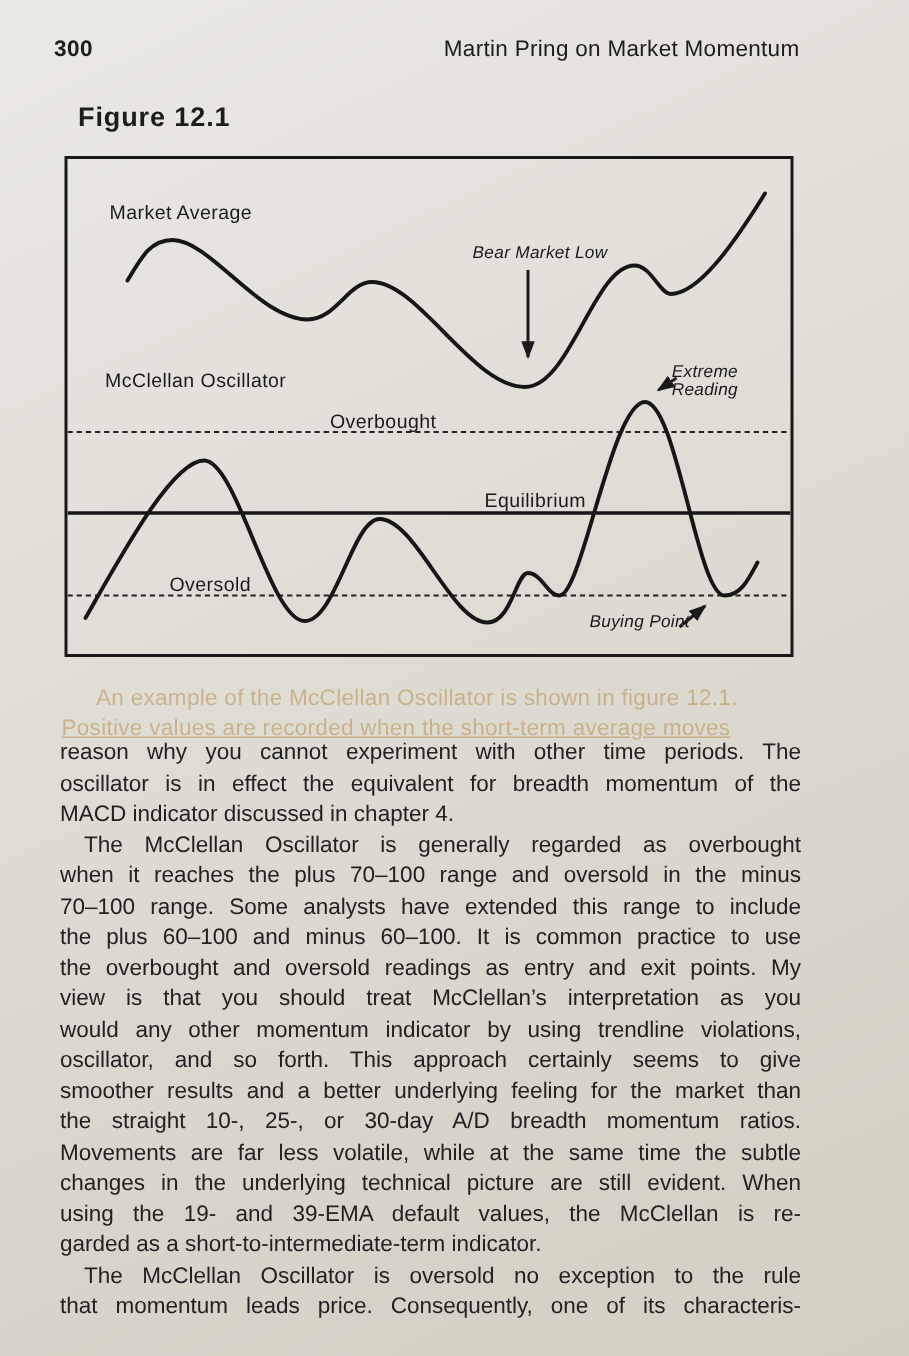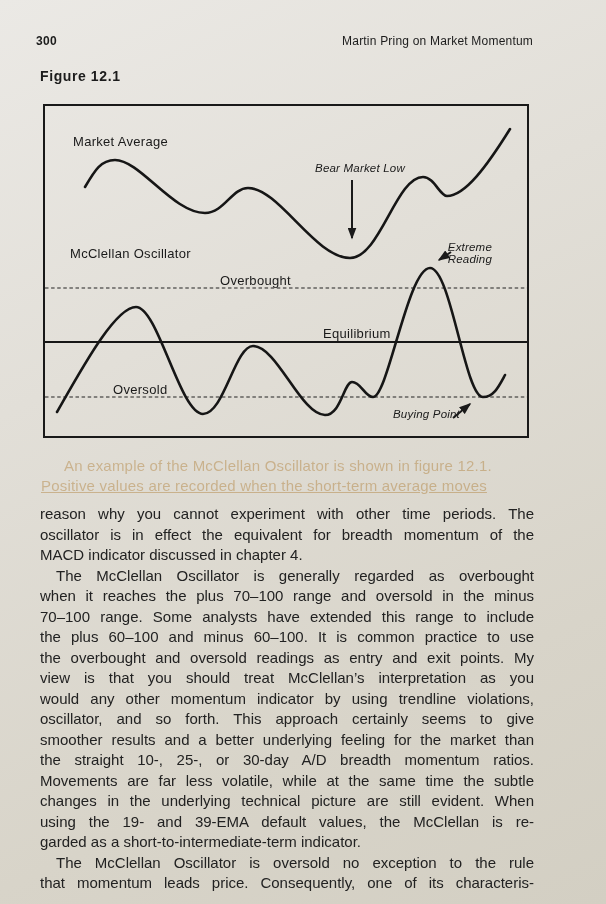--- a/index.html
+++ b/index.html
@@ -5,46 +5,46 @@
   html,body{margin:0;padding:0;}
   body{
     width:606px;height:904px;overflow:hidden;
     font-family:"Liberation Sans",sans-serif;
     background:linear-gradient(155deg,#ebe9e5 0%,#e2dfd8 35%,#d8d4c9 75%,#d3cfc3 100%);
     color:var(--ink,#1c1c1c);
     position:relative;
   }
   .page{position:absolute;inset:0;}
   
-  .header{position:absolute;top:34px;left:36px;right:73px;height:18px;font-size:12px;}
+  .header{position:absolute;top:24px;left:36px;right:73px;height:18px;font-size:15px;}
   .page-number{position:absolute;left:0;top:0;font-weight:bold;letter-spacing:.3px;}
   .running-title{position:absolute;right:0;top:0;letter-spacing:.2px;padding-left:34px;}
   
-  .figure-caption{position:absolute;left:40px;top:68px;font-size:14px;font-weight:bold;letter-spacing:.6px;}
+  .figure-caption{position:absolute;left:52px;top:68px;font-size:18px;font-weight:bold;letter-spacing:.6px;}
   .figure-box{
     position:absolute;left:43px;top:104px;width:482px;height:330px;
     border:2px solid #191919;
   }
   .fig-svg{position:absolute;inset:0;width:482px;height:330px;}
   .fig-svg text{fill:#1a1a1a;font-family:"Liberation Sans",sans-serif;font-size:13px;letter-spacing:.3px;}
   .fig-svg text.it{font-style:italic;font-size:11.5px;letter-spacing:.2px;}
   .curve{fill:none;stroke:#161616;stroke-width:2.6;stroke-linecap:round;}
   .lvl-dash{stroke:#222;stroke-width:1.2;stroke-dasharray:3.5 2.6;}
   .lvl-solid{stroke:#161616;stroke-width:2.2;}
   .arrow{stroke:#1a1a1a;stroke-width:2;}
   
   .ghost-line{
     position:absolute;font-size:15px;color:#a16207;opacity:.34;
     filter:blur(.4px);letter-spacing:.2px;white-space:nowrap;
   }
   .ghost-a{left:64px;top:457px;}
   .ghost-b{left:41px;top:477px;text-decoration:underline;}
   
   .body-text{
-    position:absolute;left:40px;top:504px;width:494px;
+    position:absolute;left:40px;top:492px;width:494px;
     font-size:15px;line-height:20.5px;color:#222;
   }
   .bline{
     text-align:justify;text-align-last:justify;
     height:20.5px;overflow:visible;
   }
   .bline.plast{text-align-last:left;}
   .bline.pindent{text-indent:16px;}
 </style>
 </head>

